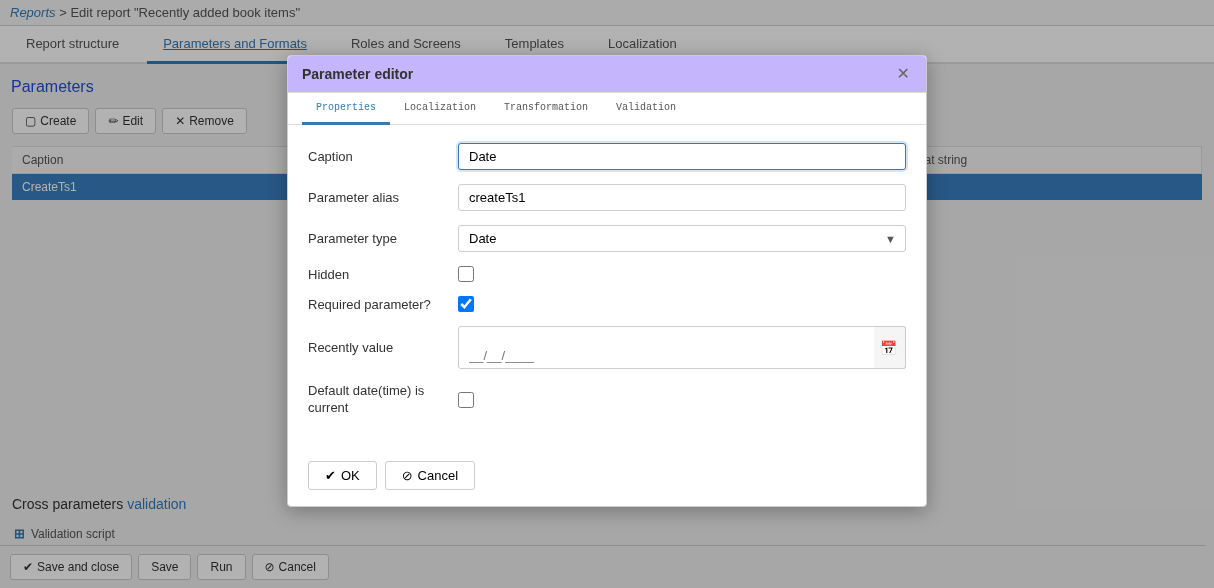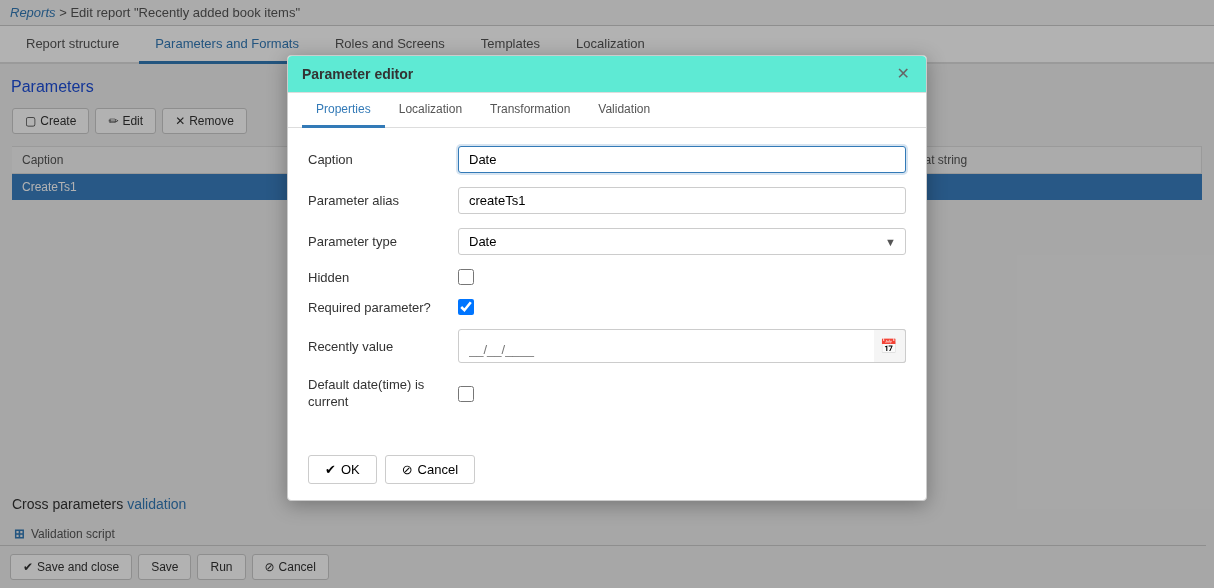--- a/index.html
+++ b/index.html
@@ -35,36 +35,37 @@
     }
 
     .top-bar span {
       color: #555;
     }
 
     .nav-tabs {
       background: #fff;
       border-bottom: 2px solid #ddd;
       display: flex;
-      gap: 4px;
+      gap: 12px;
       padding: 0 10px;
     }
 
     .nav-tab {
       padding: 10px 16px;
       cursor: pointer;
       font-size: 13px;
       color: #555;
       border-bottom: 3px solid transparent;
       margin-bottom: -2px;
     }
 
     .nav-tab.active {
       color: #337ab7;
       border-bottom: 3px solid #337ab7;
+      text-decoration: underline;
     }
 
     .section-title {
       padding: 14px 11px 8px;
       font-size: 16px;
       font-weight: normal;
       color: #1d4ed8;
     }
 
     .toolbar {
@@ -176,21 +177,21 @@
       transform: translateX(-50%);
       width: 640px;
       background: #fff;
       border: 1px solid #ccc;
       border-radius: 4px;
       box-shadow: 0 4px 20px rgba(0,0,0,0.3);
       z-index: 20;
     }
 
     .modal-header {
-      background: #5eead4;
+      background: #c4b5fd;
       border-bottom: 1px solid #ddd;
       padding: 10px 14px;
       display: flex;
       justify-content: space-between;
       align-items: center;
       border-radius: 4px 4px 0 0;
     }
 
     .modal-title {
       font-size: 14px;
@@ -211,24 +212,25 @@
     .modal-tabs {
       display: flex;
       border-bottom: 1px solid #ddd;
       padding: 0 14px;
       background: #fff;
     }
 
     .modal-tab {
       padding: 9px 14px;
       cursor: pointer;
-      font-size: 12px;
+      font-size: 10px;
       color: #555;
       border-bottom: 3px solid transparent;
       margin-bottom: -1px;
+      font-family: Liberation Mono, monospace;
     }
 
     .modal-tab.active {
       color: #337ab7;
       border-bottom: 3px solid #337ab7;
     }
 
     .modal-body {
       padding: 18px 20px;
     }
@@ -296,21 +298,21 @@
 
     .date-wrapper {
       flex: 1;
       position: relative;
       display: flex;
       align-items: center;
     }
 
     .date-input {
       flex: 1;
-      padding: 12px 36px 5px 10px;
+      padding: 21px 36px 5px 10px;
       border: 1px solid #ccc;
       border-radius: 3px;
       font-size: 13px;
       outline: none;
       color: #999;
     }
 
     .calendar-icon {
       position: absolute;
       right: 0;

